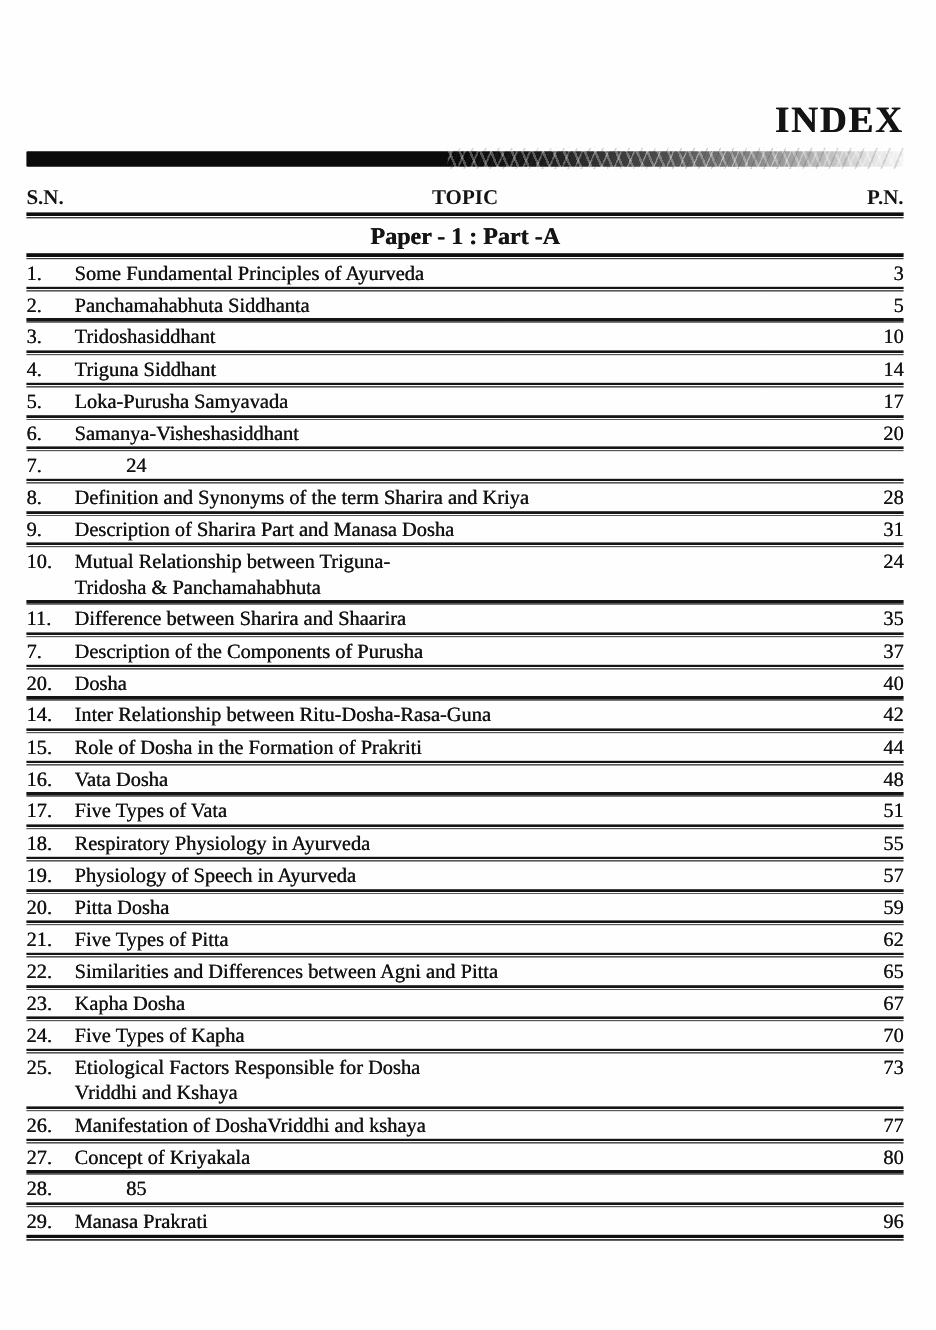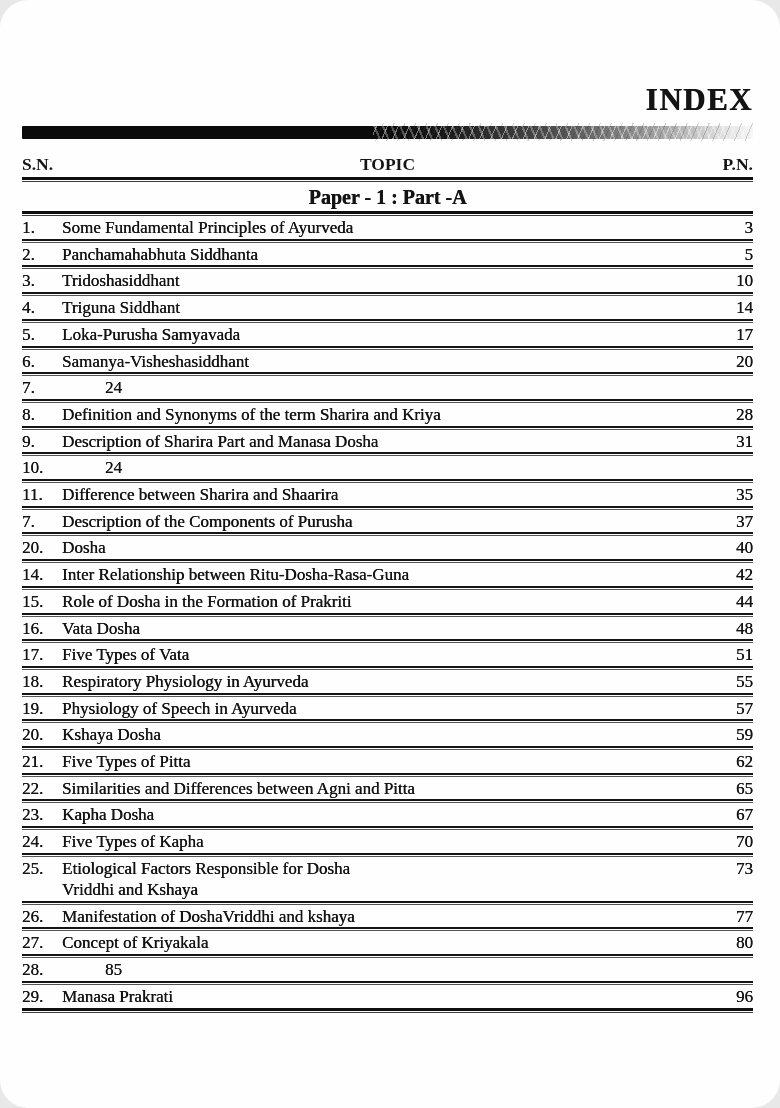--- a/index.html
+++ b/index.html
@@ -7,21 +7,20 @@
     position: relative;
     width: 780px;
     height: 1108px;
     margin: 0 auto;
     background: #fefefe;
     box-sizing: border-box;
     padding: 84px 27px 0 22px;
     font-family: "Liberation Serif", "DejaVu Serif", serif;
     color: #141414;
     overflow: hidden;
-    border-radius: 28px;
   }
   .index-title {
     margin: 0;
     font-size: 31px;
     font-weight: bold;
     letter-spacing: 1.5px;
     text-align: right;
     line-height: 32px;
     text-shadow: 0.5px 0 0 currentColor;
   }
@@ -184,20 +183,24 @@
       <div class="toc-row">
         <span class="sn">9.</span>
         <span class="topic">
           <div>Description of Sharira Part and Manasa Dosha</div>
         </span>
         <span class="pn">31</span>
       </div>
       <div class="rule"></div>
       <div class="toc-row">
         <span class="sn">10.</span>
+        <span class="topic">
+          <div>Mutual Relationship between Triguna-</div>
+          <div>Tridosha &amp; Panchamahabhuta</div>
+        </span>
         <span class="pn">24</span>
       </div>
       <div class="rule"></div>
       <div class="toc-row">
         <span class="sn">11.</span>
         <span class="topic">
           <div>Difference between Sharira and Shaarira</div>
         </span>
         <span class="pn">35</span>
       </div>
@@ -262,21 +265,21 @@
         <span class="sn">19.</span>
         <span class="topic">
           <div>Physiology of Speech in Ayurveda</div>
         </span>
         <span class="pn">57</span>
       </div>
       <div class="rule"></div>
       <div class="toc-row">
         <span class="sn">20.</span>
         <span class="topic">
-          <div>Kshaya Dosha</div>
+          <div>Pitta Dosha</div>
         </span>
         <span class="pn">59</span>
       </div>
       <div class="rule"></div>
       <div class="toc-row">
         <span class="sn">21.</span>
         <span class="topic">
           <div>Five Types of Pitta</div>
         </span>
         <span class="pn">62</span>

